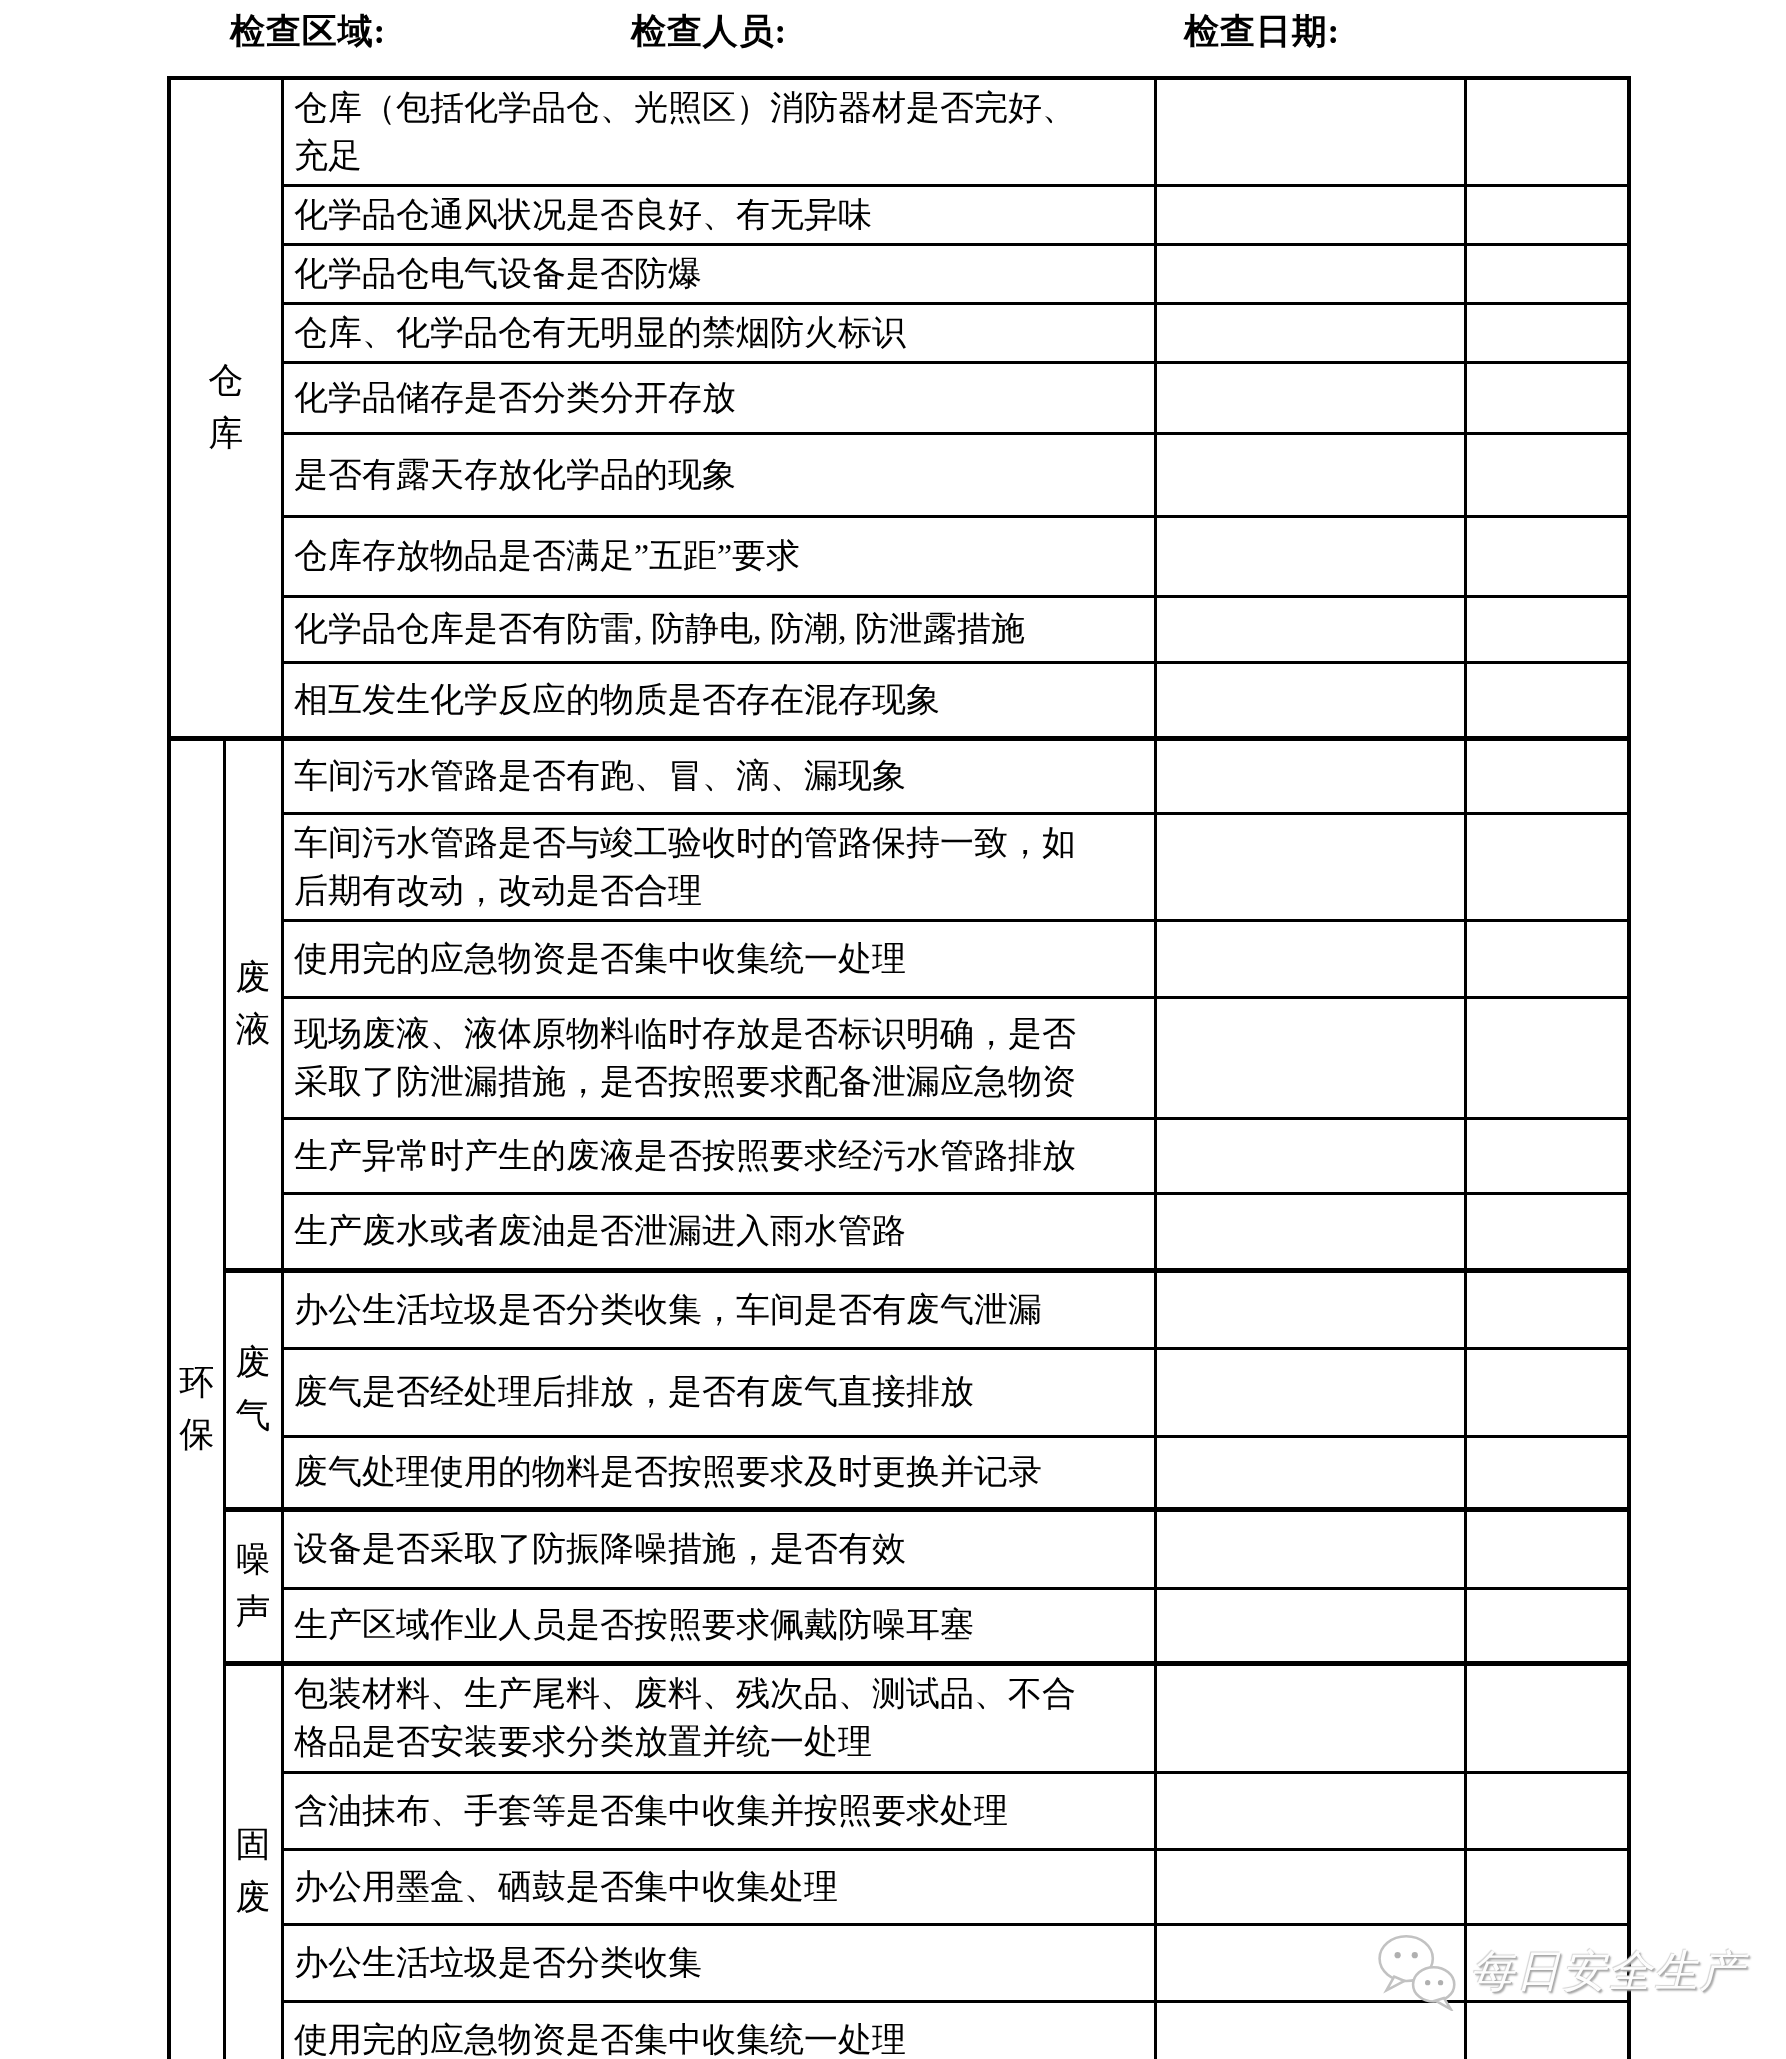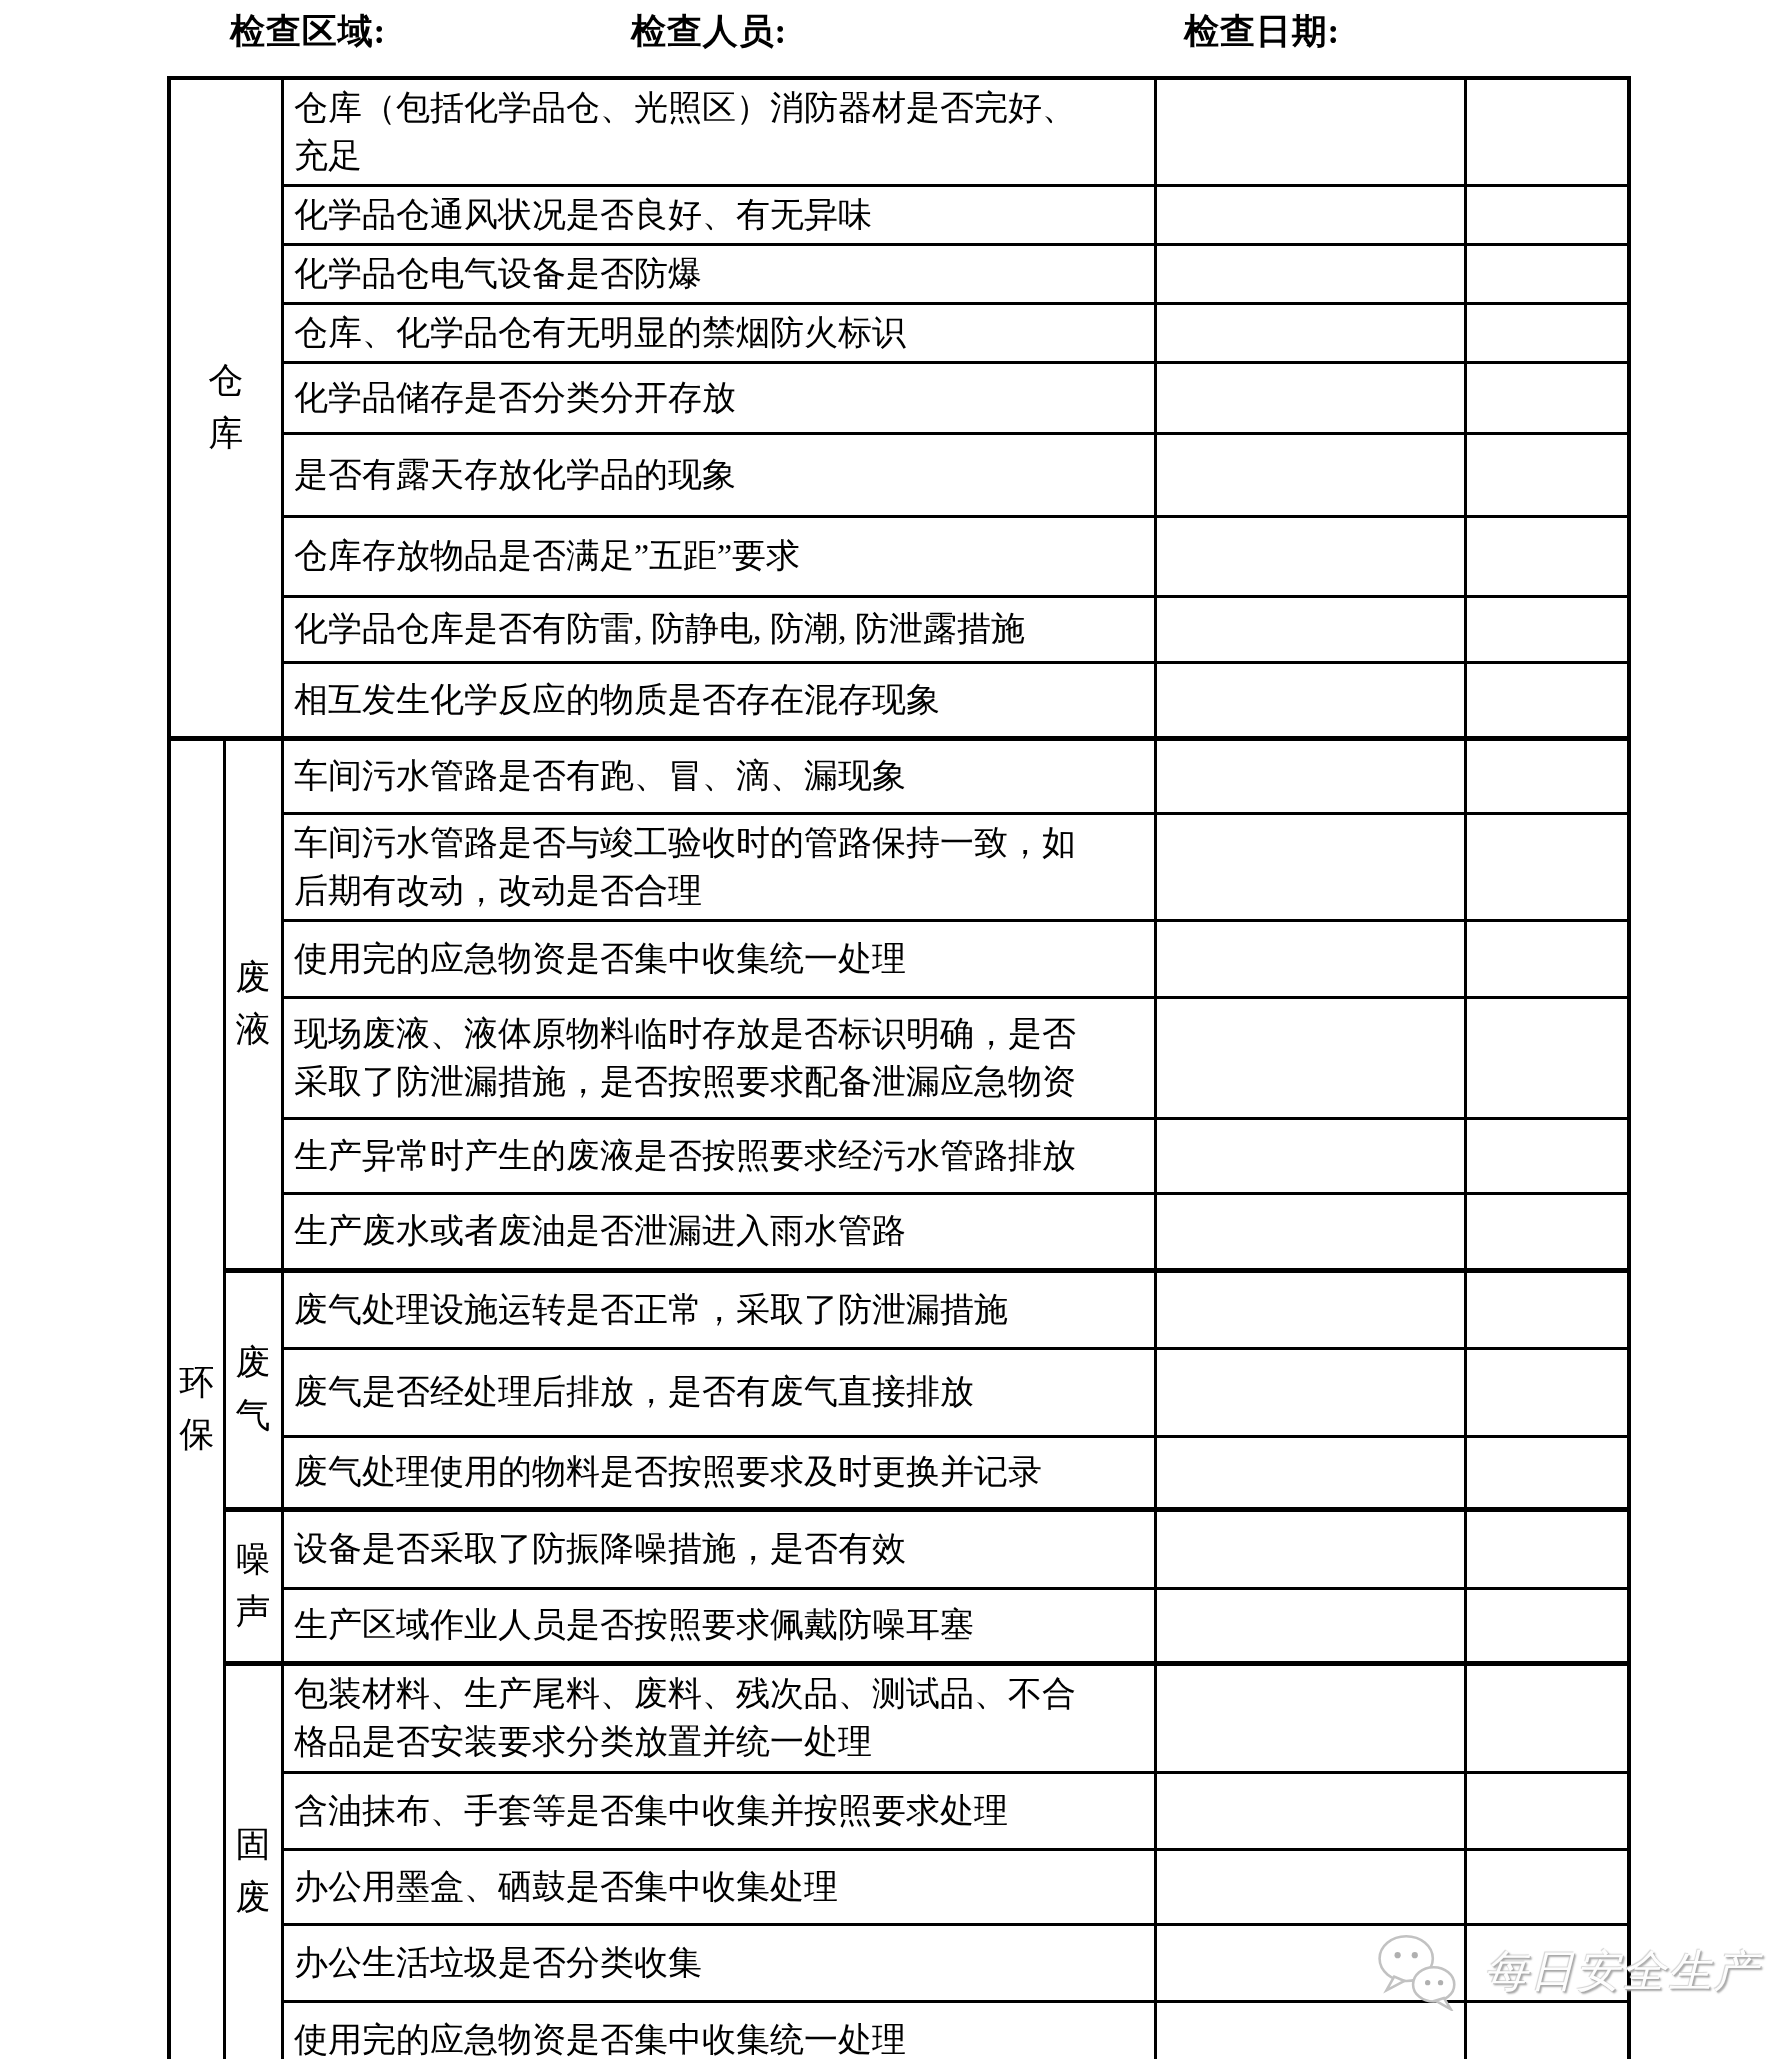--- a/index.html
+++ b/index.html
@@ -30,21 +30,21 @@
   td.cat{text-align:center;font-size:35px;}
   .vert{
     width:1.15em;margin:16px auto;line-height:1.5;
     word-break:break-all;text-align:center;
   }
   tr.gs > td{border-top-width:5.6px;}
 
   
   .wm{
     position:absolute;left:1373px;top:1932px;height:79px;
-    display:flex;align-items:center;gap:24px;z-index:5;
+    display:flex;align-items:center;gap:10px;z-index:5;
   }
   .wm svg{display:block;}
   .wmt{
     font-size:44px;font-style:italic;letter-spacing:1.9px;white-space:nowrap;
     color:#fdfdfd;
     text-shadow:1.9px 1.9px 1.9px #a8a8a8,-0.9px -0.9px 0.9px #d4d4d4,0.9px 0.9px 0 #bdbdbd;
   }
 </style>
 </head>
 <body>
@@ -153,21 +153,21 @@
       <tr style="height:77px">
         <td class="q">生产废水或者废油是否泄漏进入雨水管路</td>
         <td class="c"></td>
           <td class="c"></td>
       </tr>
 
       <tr class="gs" style="height:78px">
         <td class="cat sub" rowspan="3">
             <div class="vert">废气</div>
           </td>
-        <td class="q">废气处理设施运转是否正常，采取了防泄漏措施</td>
+        <td class="q">办公生活垃圾是否分类收集，车间是否有废气泄漏</td>
         <td class="c"></td>
           <td class="c"></td>
       </tr>
       <tr style="height:88px">
         <td class="q">废气是否经处理后排放，是否有废气直接排放</td>
         <td class="c"></td>
           <td class="c"></td>
       </tr>
       <tr style="height:73px">
         <td class="q">废气处理使用的物料是否按照要求及时更换并记录</td>

